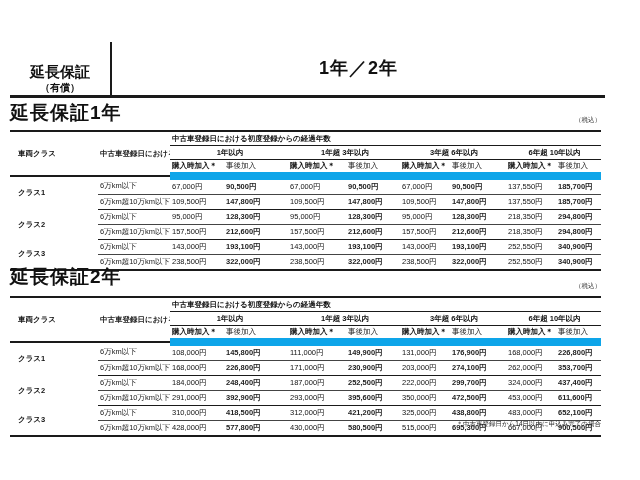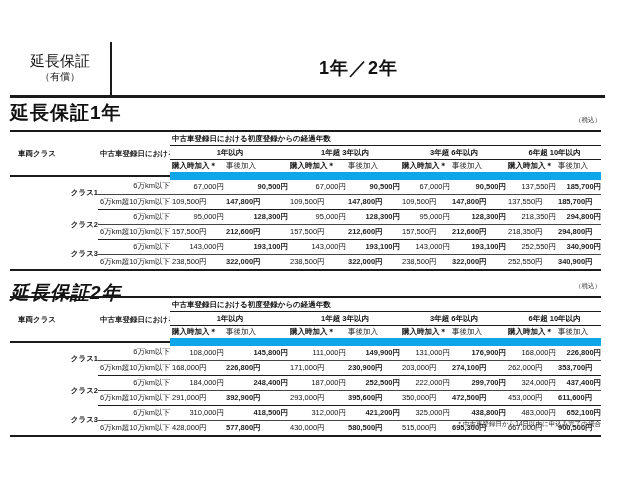--- a/index.html
+++ b/index.html
@@ -4,37 +4,37 @@
 <style>
   html,body{margin:0;padding:0;}
   body{
     width:640px;height:480px;position:relative;background:#ffffff;
     font-family:"Liberation Sans","DejaVu Sans",sans-serif;color:#111;
     overflow:hidden;
   }
   
   .hdr-left{
     position:absolute;left:10px;top:42px;width:100px;height:52px;
-    display:flex;flex-direction:column;justify-content:center;align-items:center;
-    font-weight:normal;line-height:1.25;
+    display:flex;flex-direction:column;justify-content:flex-end;align-items:center;
+    font-weight:bold;line-height:1.25;
   }
   .hdr-left .l1{font-size:15px;}
   .hdr-left .l2{font-size:10px;}
   .hdr-divider{position:absolute;left:110px;top:42px;width:2px;height:53px;background:#1a1a1a;}
   .hdr-right{
     position:absolute;left:112px;top:42px;width:493px;height:52px;
     display:flex;justify-content:center;align-items:center;
     font-size:18px;font-weight:bold;letter-spacing:1px;
   }
   .hdr-rule{position:absolute;left:10px;top:95px;width:595px;height:3px;background:#1a1a1a;}
 
   
   .sec-title{position:absolute;left:10px;font-size:19px;font-weight:bold;letter-spacing:1px;}
   #sec1-title{top:100px;}
-  #sec2-title{top:280px;font-style:italic;}
+  #sec2-title{top:264px;}
   .tax-note{position:absolute;left:10px;width:591px;text-align:right;font-size:6.5px;color:#333;}
   #tax1{top:116px;}
   #tax2{top:282px;}
   .footnote{position:absolute;left:10px;width:591px;text-align:right;font-size:6.5px;top:420px;color:#222;}
 
   
   table.wtable{
     position:absolute;left:10px;width:591px;
     border-collapse:collapse;table-layout:fixed;
     border-top:2px solid #1a1a1a;border-bottom:2px solid #1a1a1a;
@@ -50,21 +50,21 @@
   th.lh2{font-size:6.5px;font-weight:normal;color:#222;border-bottom:2px solid #1a1a1a;}
   th.span-h{border-bottom:1px solid #1a1a1a;}
   th.grp{border-bottom:1px solid #1a1a1a;text-align:center;}
   tr.sub th{height:12px;border-bottom:8px solid #0ea5e9;}
   tr.sub th.later-h{font-weight:normal;color:#222;}
   .wtable tbody td{font-size:7.5px;height:14px;}
   td.cls{font-size:8px;font-weight:bold;padding-left:8px;}
   td.mil{font-size:6.5px;color:#222;}
   td.purch{font-weight:normal;margin-top:26px;}
   td.later{font-weight:bold;color:#222;}
-  tr.mid td{border-bottom:1px solid #444;text-align:right;}
+  tr.mid td{border-bottom:1px solid #444;}
   tr.mid td.cls{border-bottom:none;margin-top:16px;}
   tr.class-end td{border-bottom:1.5px solid #1a1a1a;}
   tbody tr:last-child td{border-bottom:none;}
 </style>
 </head>
 <body>
 
 <div class="hdr-left">
   <span class="l1">延長保証</span>
   <span class="l2">（有償）</span>

